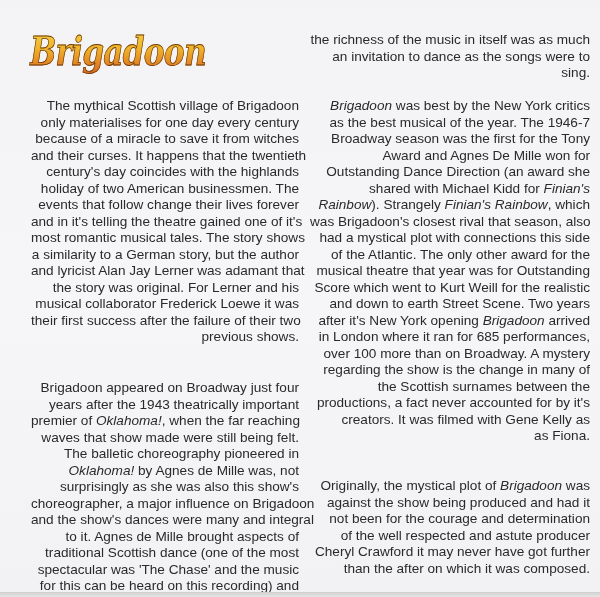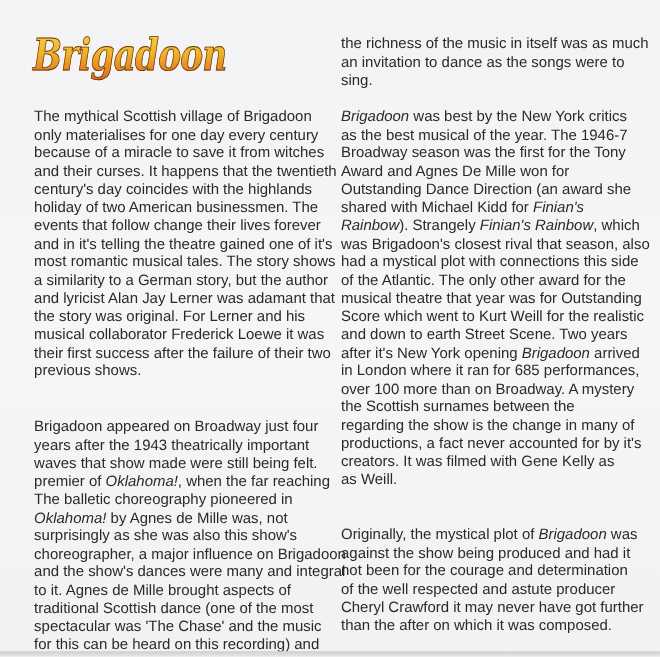--- a/index.html
+++ b/index.html
@@ -6,20 +6,21 @@
   body {
     width: 600px; height: 597px; overflow: hidden;
     background: #f4f4f6;
     font-family: "Liberation Sans", "DejaVu Sans", sans-serif;
     color: #2a2a2a;
     position: relative;
   }
   .page {
     position: absolute; left: 0; top: 0; width: 600px; height: 592px;
     background: linear-gradient(180deg, #f3f3f5 0%, #f6f6f8 50%, #f2f2f4 100%);
+    text-align: right;
   }
   .bottom-edge {
     position: absolute; left: 0; bottom: 0; width: 600px; height: 5px;
     background: linear-gradient(180deg, #cfcfd0 0%, #e6e6e6 100%);
   }
   .col {
     position: absolute; top: 0;
     font-size: 13.6px; line-height: 16.5px;
   }
   .col-left { left: 31px; width: 268px; }
@@ -65,22 +66,22 @@
         <span class="line"><span>a similarity to a German story, but the author</span></span>
         <span class="line"><span>and lyricist Alan Jay Lerner was adamant that</span></span>
         <span class="line"><span>the story was original. For Lerner and his</span></span>
         <span class="line"><span>musical collaborator Frederick Loewe it was</span></span>
         <span class="line"><span>their first success after the failure of their two</span></span>
         <span class="line"><span>previous shows.</span></span>
       </div>
     <div class="left-second" id="left-p2">
         <span class="line"><span>Brigadoon appeared on Broadway just four</span></span>
         <span class="line"><span>years after the 1943 theatrically important</span></span>
+        <span class="line"><span>premier of </span><i>Oklahoma!</i><span>, when the far reaching</span></span>
         <span class="line"><span>waves that show made were still being felt.</span></span>
-        <span class="line"><span>premier of </span><i>Oklahoma!</i><span>, when the far reaching</span></span>
         <span class="line"><span>The balletic choreography pioneered in</span></span>
         <span class="line"><span></span><i>Oklahoma!</i><span> by Agnes de Mille was, not</span></span>
         <span class="line"><span>surprisingly as she was also this show's</span></span>
         <span class="line"><span>choreographer, a major influence on Brigadoon</span></span>
         <span class="line"><span>and the show's dances were many and integral</span></span>
         <span class="line"><span>to it. Agnes de Mille brought aspects of</span></span>
         <span class="line"><span>traditional Scottish dance (one of the most</span></span>
         <span class="line"><span>spectacular was 'The Chase' and the music</span></span>
         <span class="line"><span>for this can be heard on this recording) and</span></span>
       </div>
@@ -102,25 +103,25 @@
         <span class="line"><span></span><i>Rainbow</i><span>). Strangely </span><i>Finian's Rainbow</i><span>, which</span></span>
         <span class="line"><span>was Brigadoon's closest rival that season, also</span></span>
         <span class="line"><span>had a mystical plot with connections this side</span></span>
         <span class="line"><span>of the Atlantic. The only other award for the</span></span>
         <span class="line"><span>musical theatre that year was for Outstanding</span></span>
         <span class="line"><span>Score which went to Kurt Weill for the realistic</span></span>
         <span class="line"><span>and down to earth Street Scene. Two years</span></span>
         <span class="line"><span>after it's New York opening </span><i>Brigadoon</i><span> arrived</span></span>
         <span class="line"><span>in London where it ran for 685 performances,</span></span>
         <span class="line"><span>over 100 more than on Broadway. A mystery</span></span>
+        <span class="line"><span>regarding the show is the change in many of</span></span>
         <span class="line"><span>the Scottish surnames between the</span></span>
-        <span class="line"><span>regarding the show is the change in many of</span></span>
         <span class="line"><span>productions, a fact never accounted for by it's</span></span>
         <span class="line"><span>creators. It was filmed with Gene Kelly as</span></span>
-        <span class="line"><span>as Weill.</span></span>
+        <span class="line"><span>as Fiona.</span></span>
       </div>
     <div class="right-third" id="right-p3">
         <span class="line"><span>Originally, the mystical plot of </span><i>Brigadoon</i><span> was</span></span>
         <span class="line"><span>against the show being produced and had it</span></span>
         <span class="line"><span>not been for the courage and determination</span></span>
         <span class="line"><span>of the well respected and astute producer</span></span>
         <span class="line"><span>Cheryl Crawford it may never have got further</span></span>
         <span class="line"><span>than the after on which it was composed.</span></span>
       </div>
   </div>

